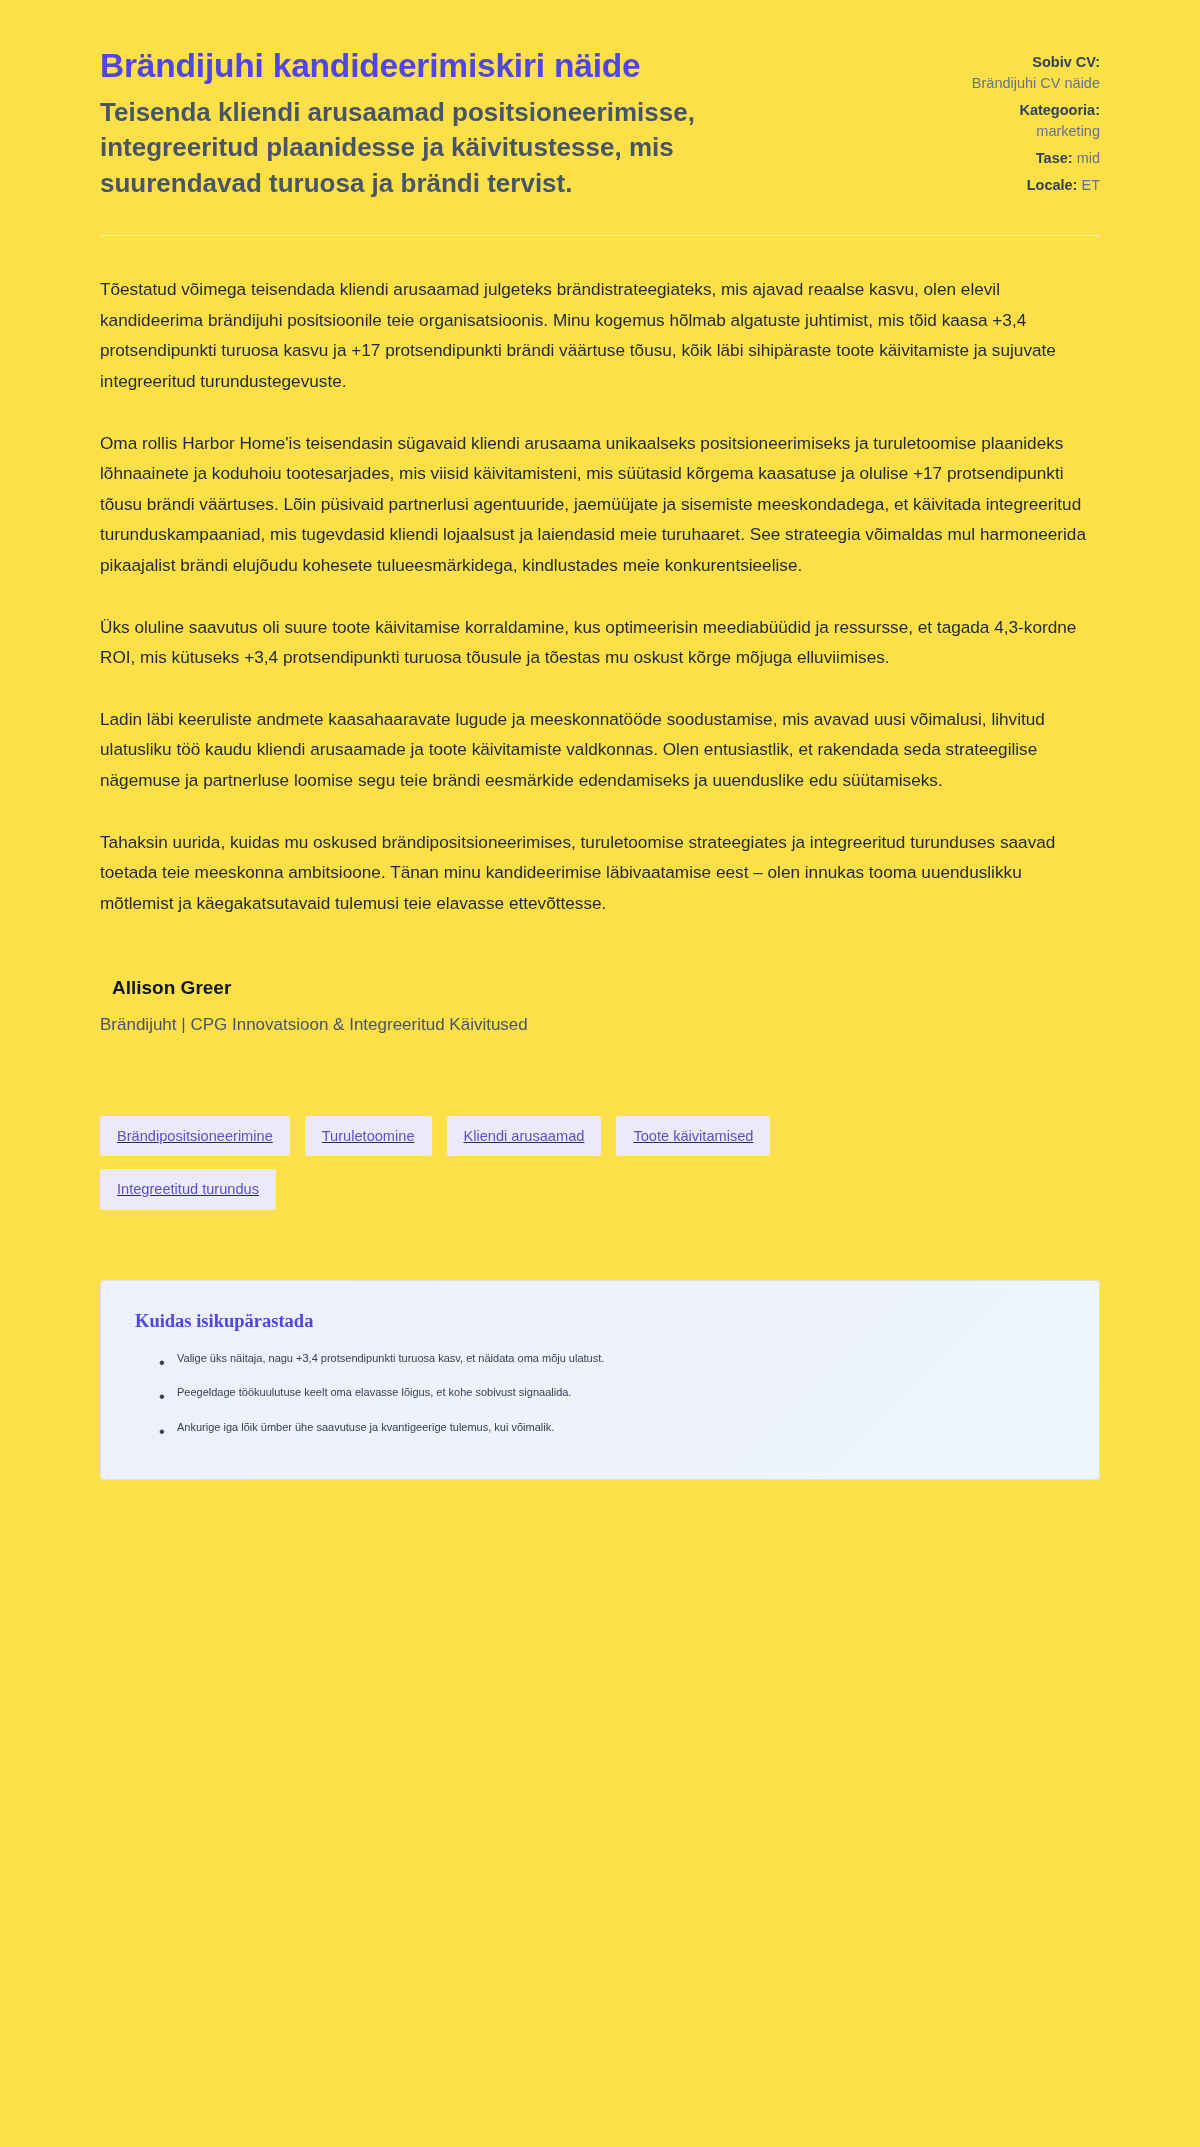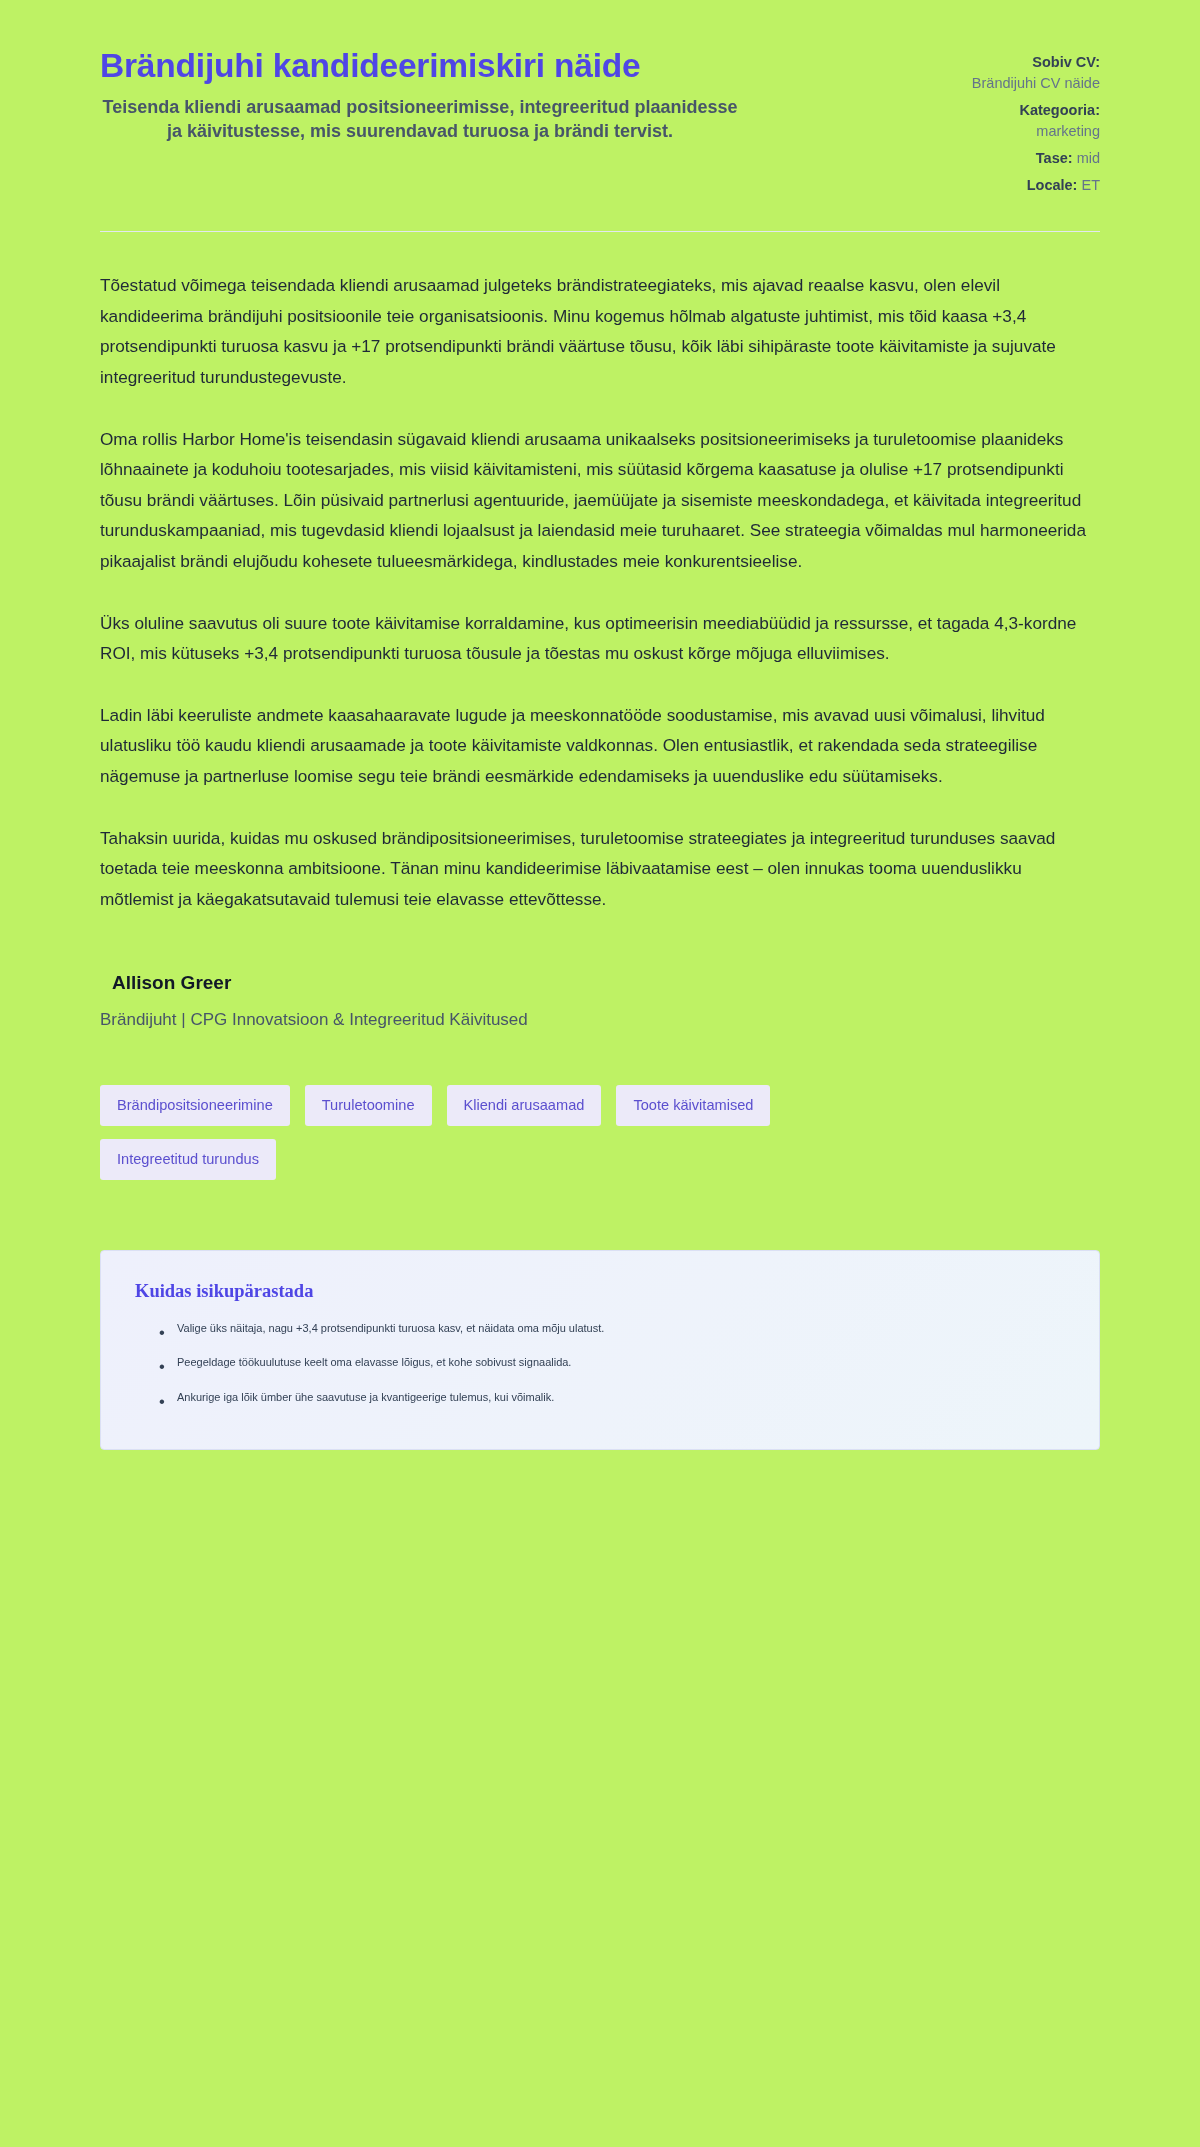--- a/index.html
+++ b/index.html
@@ -12,21 +12,21 @@
     background: #ffffff;
     font-family: "Liberation Sans", sans-serif;
     color: #253041;
     -webkit-font-smoothing: antialiased;
   }
   .page {
     width: 1200px;
     min-height: 2147px;
     box-sizing: border-box;
     padding: 46px 100px 40px 100px;
-    background: #bef264;
+    background: #fde047;
   }
 
   
   .doc-header {
     display: flex;
     align-items: flex-start;
     justify-content: space-between;
     gap: 40px;
   }
   .header-left {
@@ -36,26 +36,25 @@
   .doc-title {
     margin: 0;
     font-size: 33.5px;
     line-height: 1.18;
     font-weight: bold;
     color: #4f46e5;
     letter-spacing: -0.2px;
   }
   .doc-subtitle {
     margin: 9px 0 0 0;
-    font-size: 18px;
+    font-size: 26px;
     line-height: 1.38;
     font-weight: bold;
     color: #475569;
     max-width: 640px;
-    text-align: center;
   }
   .header-meta {
     flex: 0 0 auto;
     width: 180px;
     text-align: right;
     font-size: 14.5px;
     line-height: 1.45;
     color: #64748b;
     padding-top: 6px;
   }
@@ -110,25 +109,26 @@
     color: #111827;
   }
   .sign-role {
     margin: 16px 0 0 0;
     font-size: 17px;
     color: #475569;
   }
 
   
   .tags {
-    margin-top: 55px;
+    margin-top: 81px;
     display: flex;
     flex-wrap: wrap;
     gap: 13px 15px;
     max-width: 820px;
+    text-decoration: underline;
   }
   .tag {
     background: #eceaf9;
     color: #5b4fcf;
     font-size: 14.6px;
     line-height: 1;
     padding: 13px 17px;
     border-radius: 3px;
     white-space: nowrap;
   }

